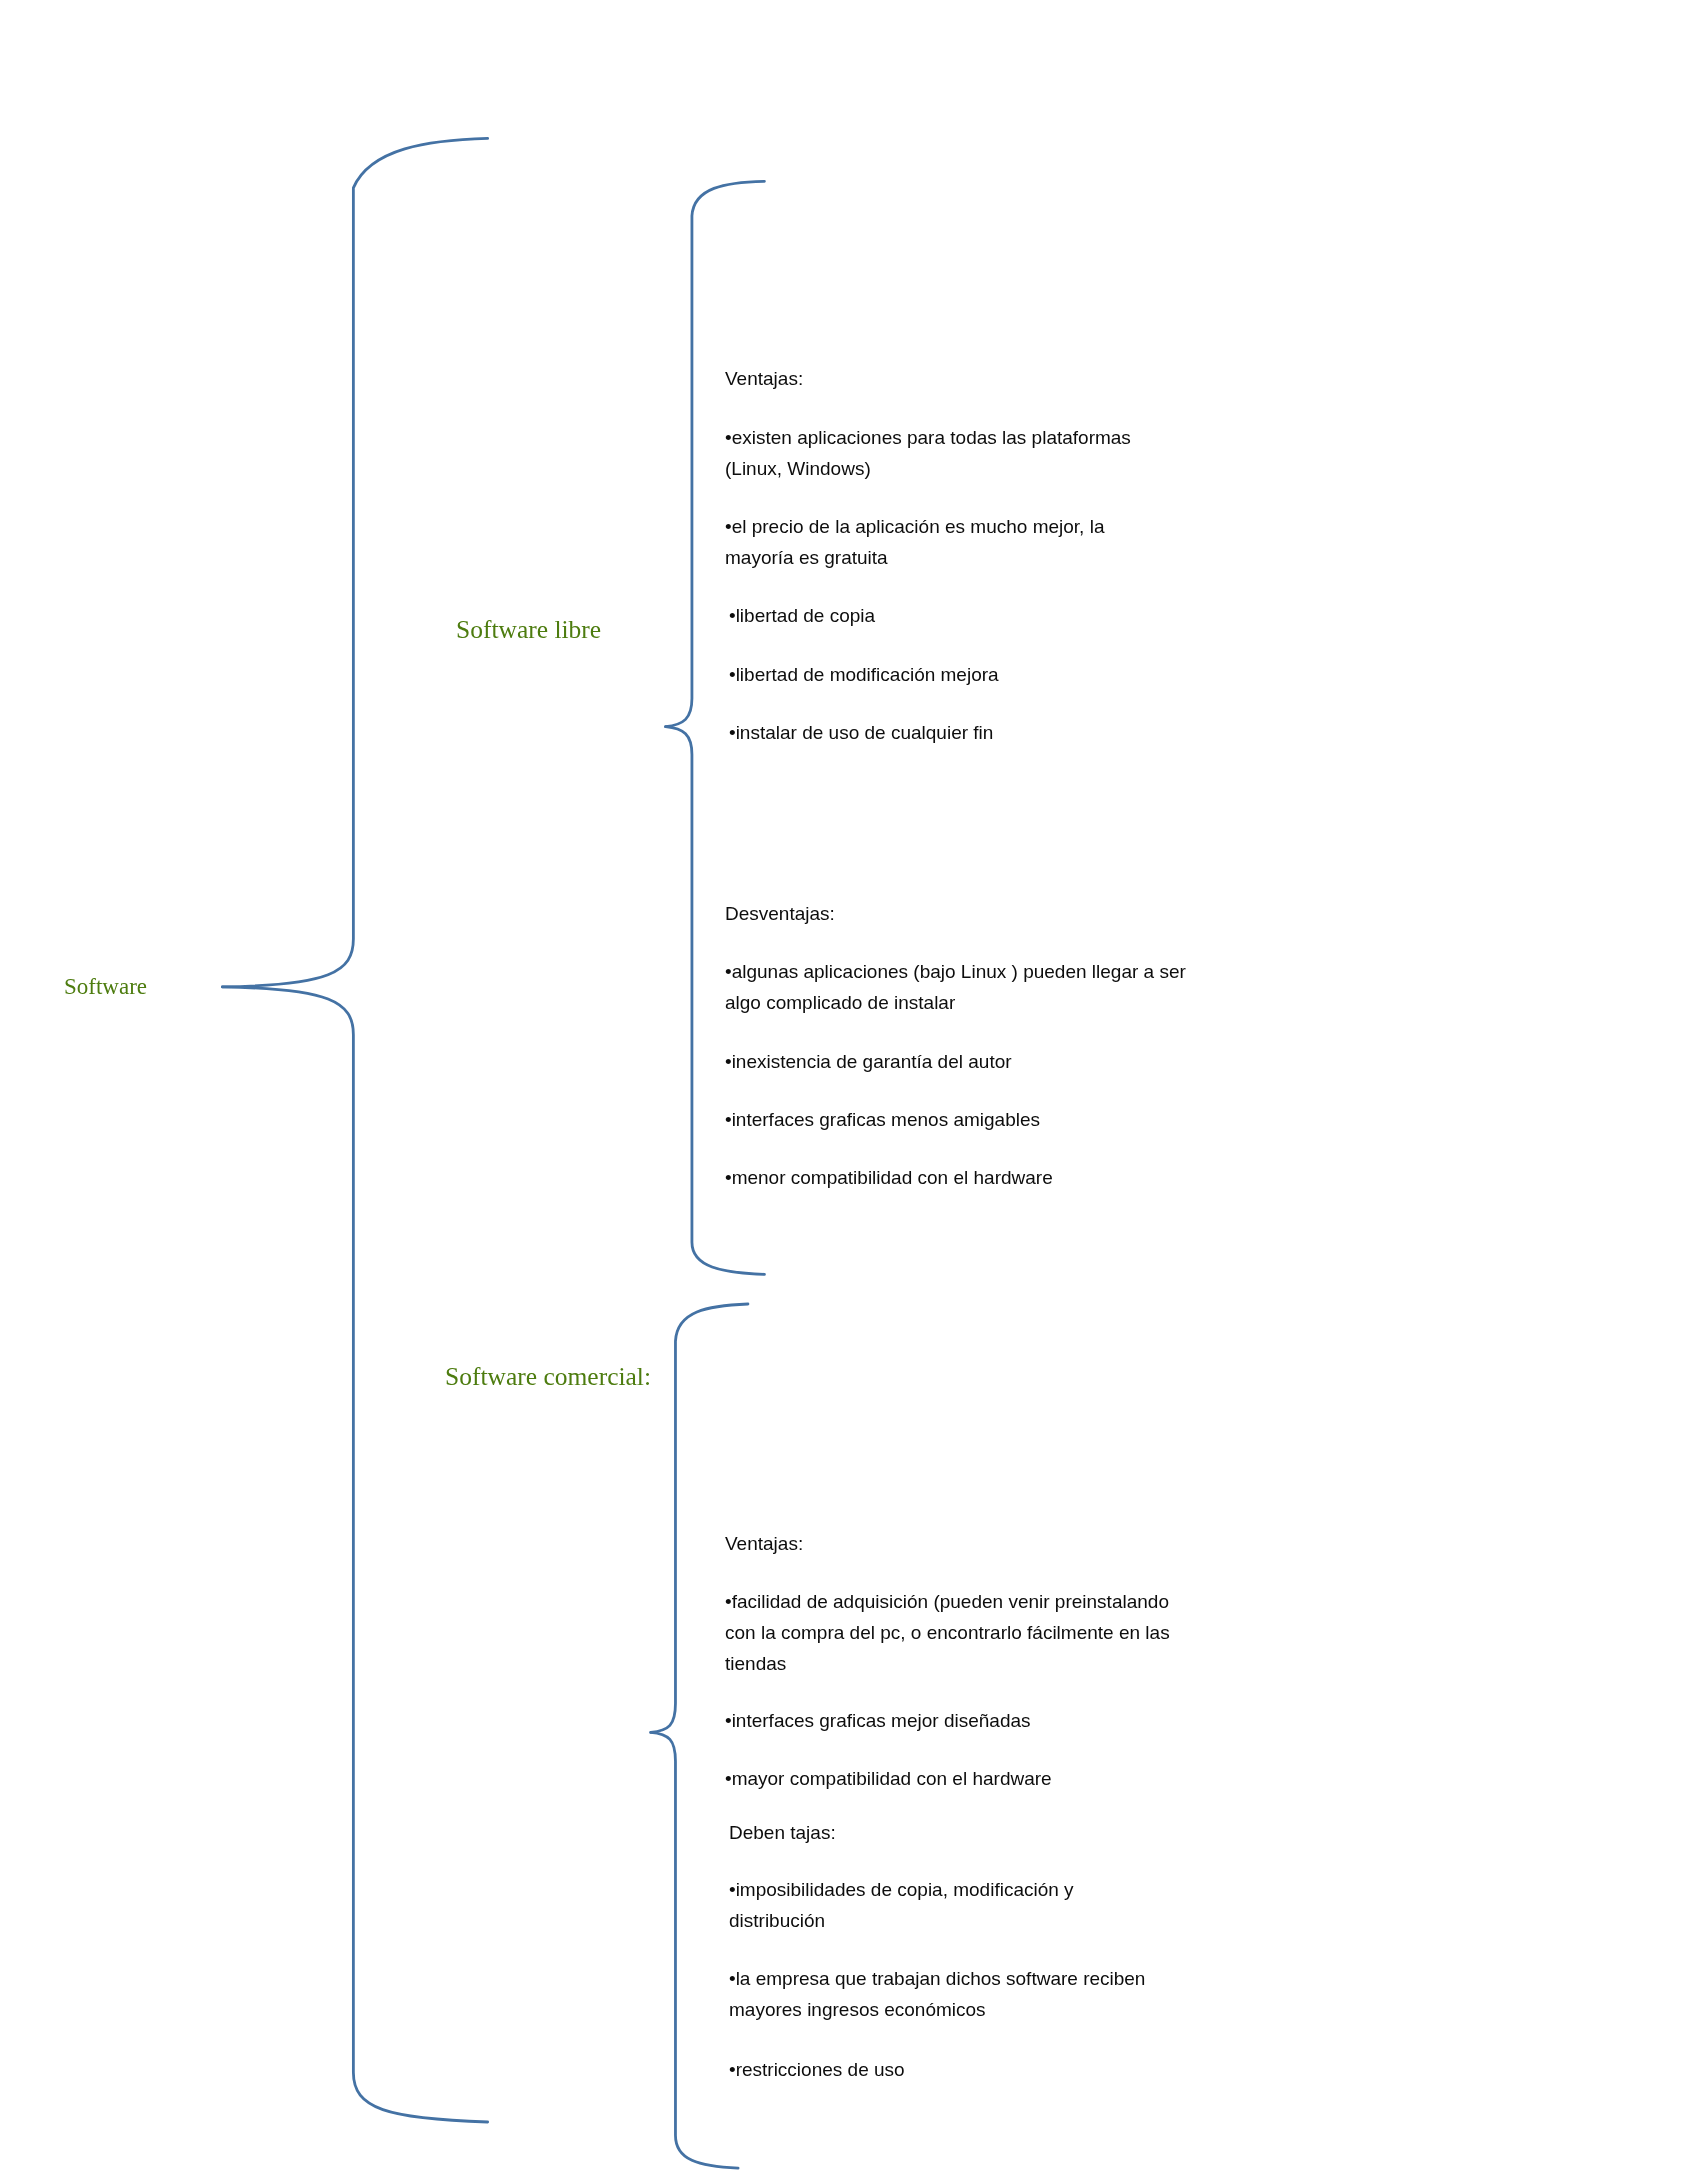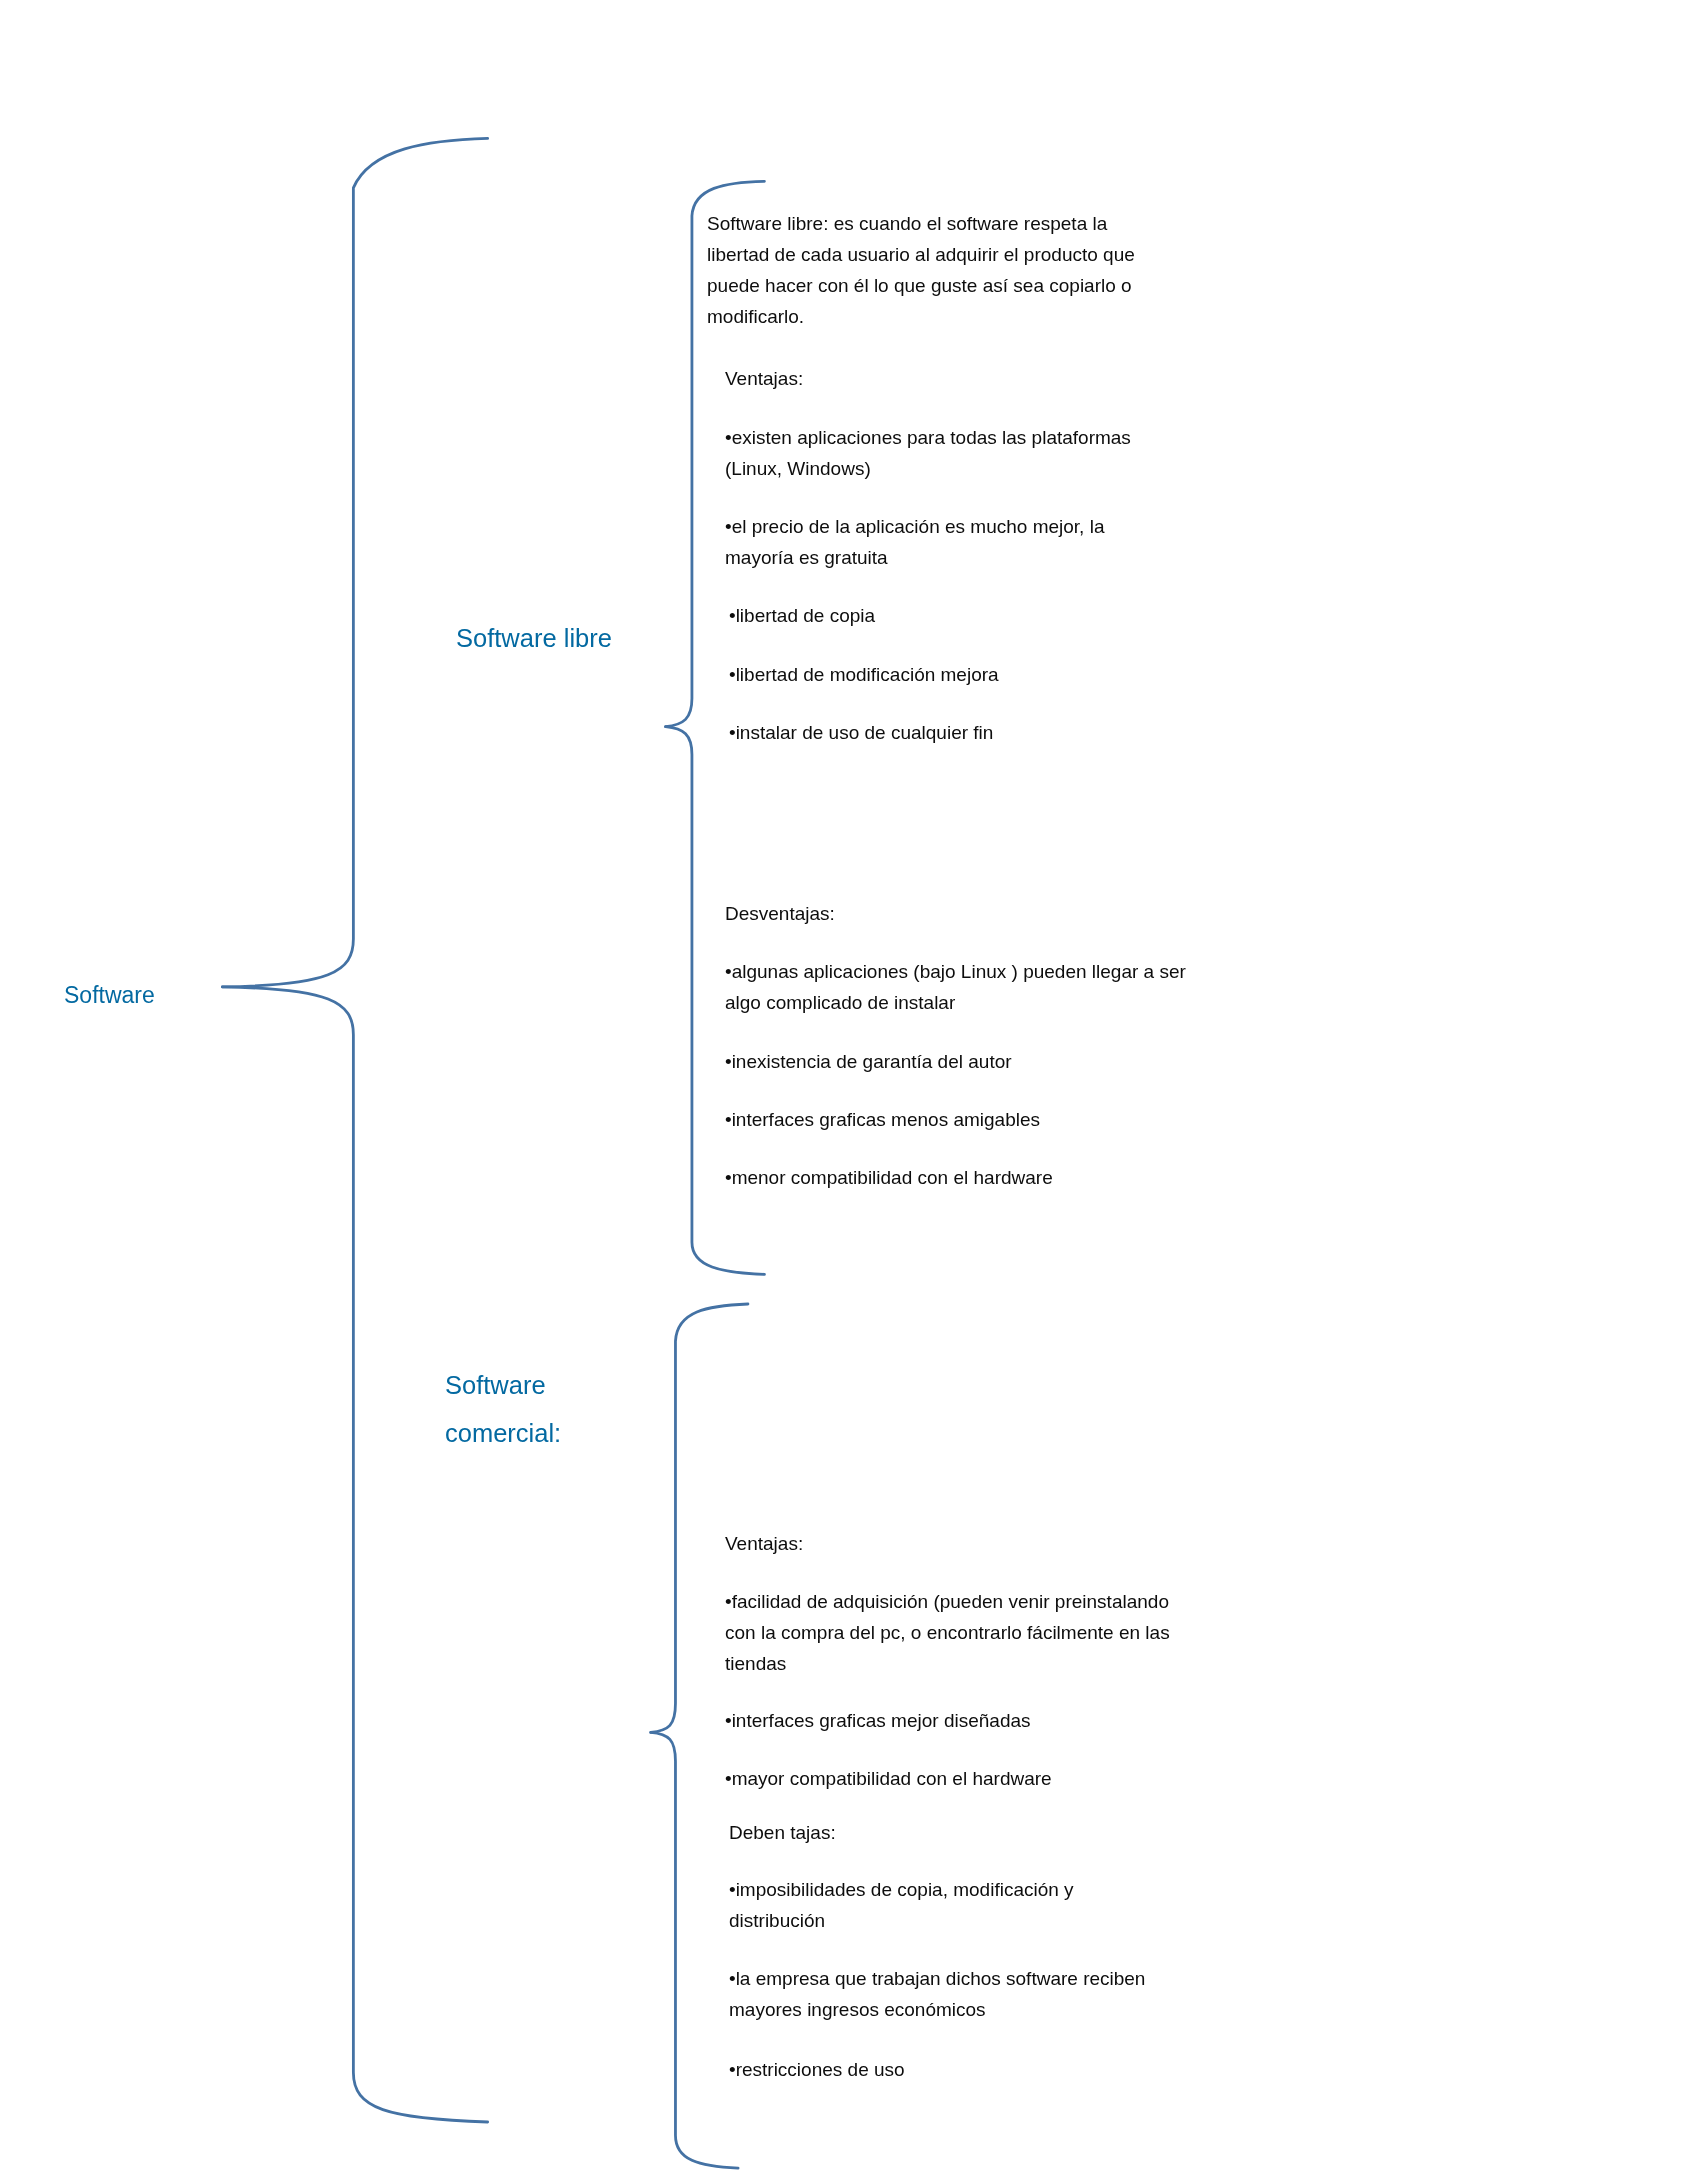--- a/index.html
+++ b/index.html
@@ -18,24 +18,23 @@
   #braces {
     position: absolute;
     left: 0;
     top: 0;
     width: 1687px;
     height: 2183px;
     pointer-events: none;
   }
   .node-label {
     position: absolute;
-    color: #0369a1;
-    font-family: Liberation Sans, sans-serif;
+    color: #4d7c0f;
+    font-family: Liberation Serif, serif;
     white-space: pre-wrap;
-    margin-top: 8px;
   }
   #root-label {
     left: 64px;
     top: 968px;
     font-size: 23px;
     line-height: 38px;
   }
   #branch-libre-label {
     left: 456px;
     top: 611px;
@@ -101,23 +100,20 @@
                C 820 2622, 848 2630, 896 2632"></path>
     </g>
   </svg>
 
   <div class="node-label" id="root-label">Software</div>
 
   <div class="node-label" id="branch-libre-label">Software libre</div>
 
   <div class="node-label" id="branch-comercial-label">Software comercial:</div>
 
-  <div class="text-block" style="left:707px; top:208px; width:449px;">
-    <p class="para">Software libre: es cuando el software respeta la libertad de cada usuario al adquirir el producto que puede hacer con él lo que guste así sea copiarlo o modificarlo.</p>
-  </div>
 
   <div class="text-block" style="left:725px; top:363px; width:461px;">
     <p class="para">Ventajas:</p>
   </div>
 
   <div class="text-block" style="left:725px; top:422px; width:461px;">
     <p class="para">•existen aplicaciones para todas las plataformas (Linux, Windows)</p>
   </div>
 
   <div class="text-block" style="left:725px; top:511px; width:445px;">

